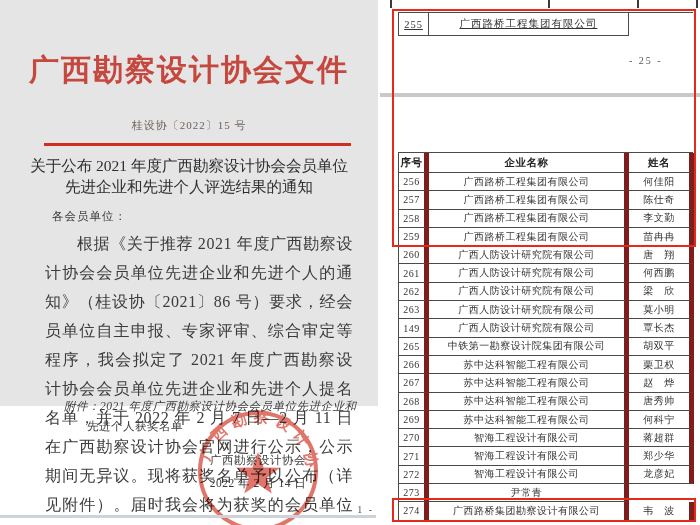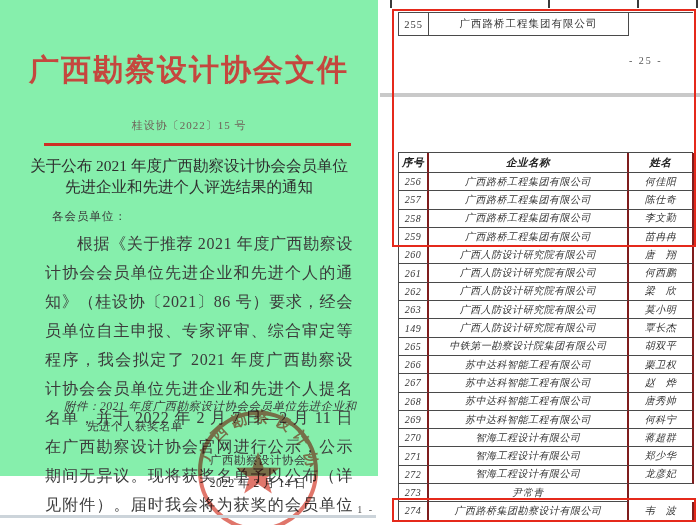--- a/index.html
+++ b/index.html
@@ -1,21 +1,21 @@
 <!DOCTYPE html>
 <html><head>
 <meta charset="utf-8">
 <style>
   * { margin:0; padding:0; box-sizing:border-box; }
   html,body { width:700px; height:525px; background:#ffffff; overflow:hidden;
     font-family:"Liberation Serif","DejaVu Serif",serif; }
   .stage { position:relative; width:700px; height:525px; background:#fff; }
 
   
-  .left-doc { position:absolute; left:0; top:0; width:378px; height:476px; background:#86efac; }
+  .left-doc { position:absolute; left:0; top:0; width:378px; height:406px; background:#e5e5e5; }
   .doc-header { position:absolute; top:50px; left:0; width:100%; text-align:center;
     font-size:30px; font-weight:bold; color:#c5473e; letter-spacing:2px; }
   .doc-number { position:absolute; top:118px; left:0; width:100%; text-align:center;
     font-size:11px; color:#6e6058; letter-spacing:1px; }
   .red-rule { position:absolute; top:143px; left:44px; width:307px; height:2.5px; background:#cf2e24; }
   .notice-title { position:absolute; top:155px; left:10px; width:358px; text-align:center;
     font-size:15.5px; font-weight:normal; color:#2e2e2e; line-height:21px; }
   .salutation { position:absolute; top:209px; left:52px; font-size:11.5px; color:#3b3b3b; letter-spacing:1px; }
   .doc-body { position:absolute; top:229px; left:45px; width:308px; font-size:16px;
     color:#3b3b3b; line-height:29px; text-align:justify; text-indent:2em; letter-spacing:0.6px; }
@@ -28,32 +28,32 @@
   .page-num-left { position:absolute; top:504px; right:4px; font-size:10px; color:#555; letter-spacing:2px; }
   .bottom-edge-line { position:absolute; top:515px; left:0; width:376px; height:2.5px; background:#ccd4da; }
 
   
   .right-doc { position:absolute; left:385px; top:0; width:315px; height:525px; }
   .tick { position:absolute; top:0; width:1.5px; height:8px; background:#3a3a3a; }
   .row255 { position:absolute; top:12px; left:13px; width:295px; height:24px;
     display:grid; grid-template-columns:30px 200px 65px;
     border-top:1px solid #4a4a4a; border-left:1px solid #4a4a4a; }
   .row255 .cell { border-right:1px solid #4a4a4a; border-bottom:1px solid #4a4a4a;
-    display:flex; align-items:center; justify-content:center; font-size:10.5px; color:#333; letter-spacing:1px; }
+    display:flex; align-items:center; justify-content:center; font-size:10.5px; color:#333; letter-spacing:1px;text-decoration:underline; }
   .page-num-right { position:absolute; top:55px; left:244px; width:60px; text-align:left;
     font-size:10px; color:#555; letter-spacing:2px; }
   .page-break-line { position:absolute; top:93px; left:-5px; width:322px; height:4px; background:#c9c9c9; }
 
   .main-table { position:absolute; top:152px; left:13px; width:295px;
     border-top:1px solid #4a4a4a; border-left:1px solid #4a4a4a; }
   .trow { display:grid; grid-template-columns:30px 200px 65px; height:18.3px; }
   .trow.head { height:20px; font-weight:bold; }
-  .trow > div { border-right:2px solid #7f1d1d; border-bottom:1px solid #4a4a4a;
+  .trow > div { border-right:5px solid #7f1d1d; border-bottom:1px solid #4a4a4a;
     display:flex; align-items:center; justify-content:center;
-    font-size:10px; color:#333; letter-spacing:0.5px; overflow:hidden; white-space:nowrap;font-style:italic; }
+    font-size:10px; color:#333; letter-spacing:0.5px; overflow:hidden; white-space:nowrap; }
   .trow.head > div { font-size:10.5px; color:#222; }
 
   .red-box { position:absolute; left:7px; width:304px; border:2.5px solid #e5291b; pointer-events:none; }
   .red-box-1 { top:9px; height:238px; }
   .red-box-2 { top:498px; height:24px; }
 </style>
 </head>
 <body>
 
 <div class="stage">

